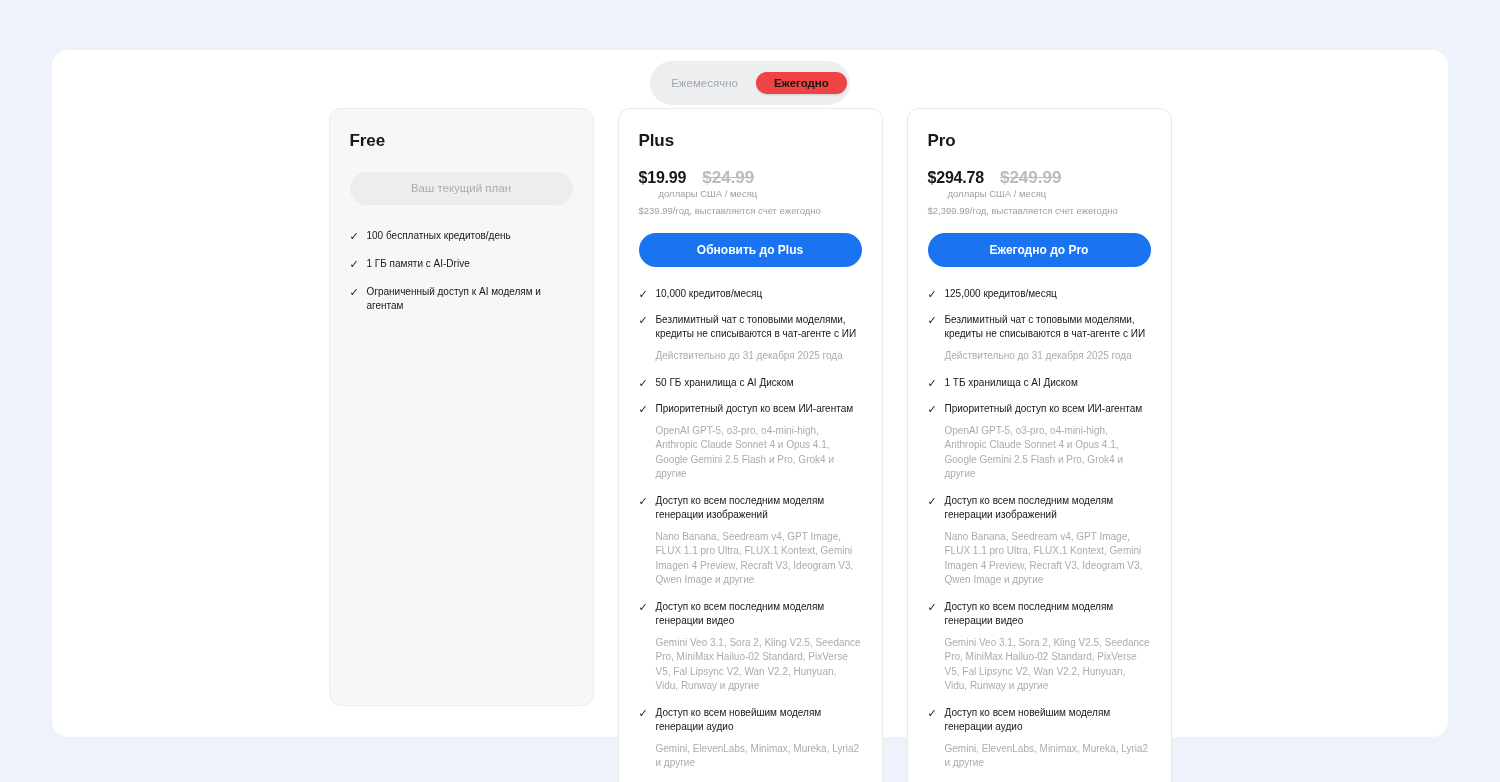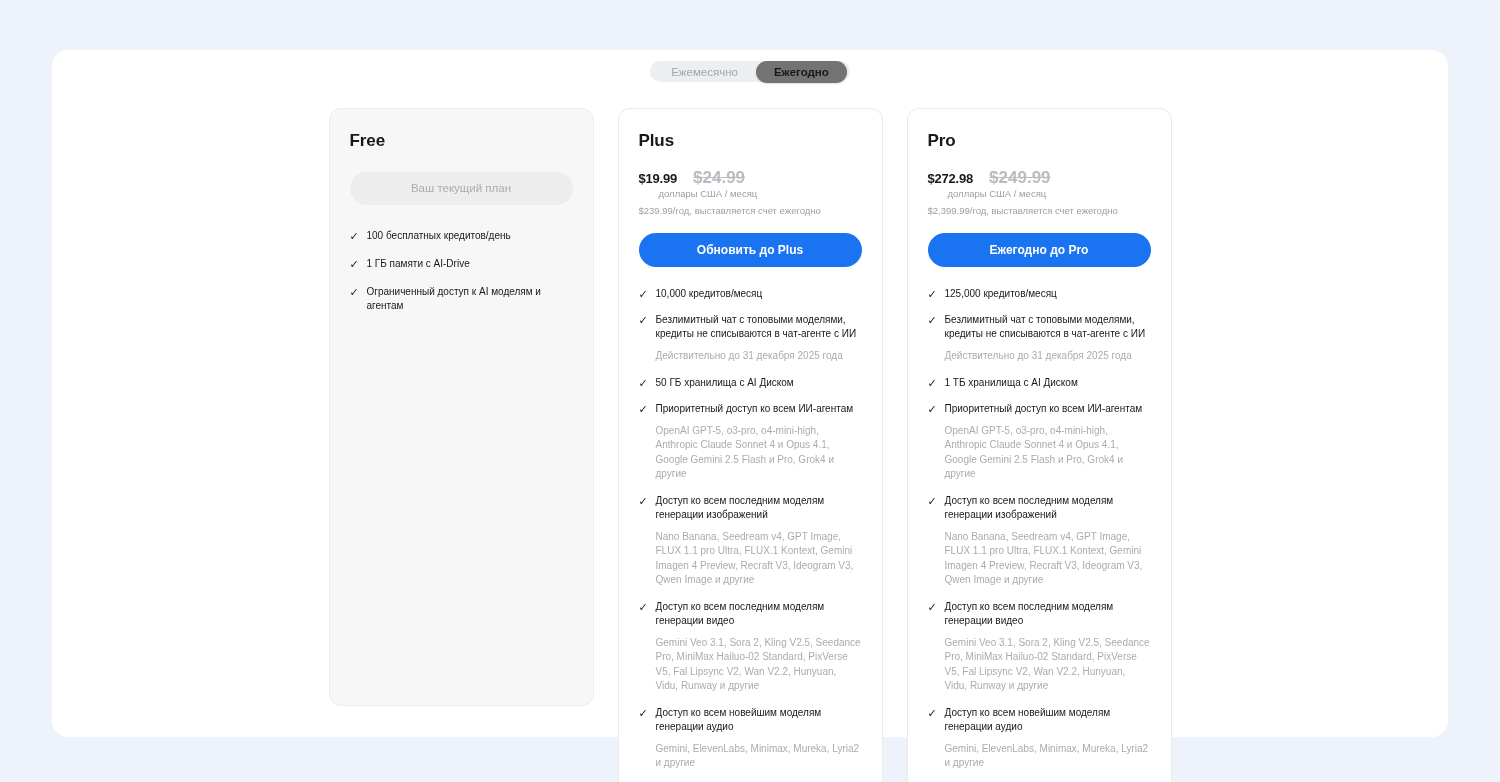--- a/index.html
+++ b/index.html
@@ -35,35 +35,35 @@
     top: 11px;
     display: flex;
     justify-content: center;
   }
   .billing-toggle {
     display: flex;
     align-items: center;
     background: #eceef0;
     border-radius: 999px;
     padding: 3px;
-    height: 21px;
+    height: 44px;
   }
   .toggle-opt {
     height: 22px;
     line-height: 22px;
     padding: 0 18px;
     border-radius: 999px;
     font-size: 11.5px;
     color: #a3a7ad;
     white-space: nowrap;
     cursor: pointer;
     user-select: none;
   }
   .toggle-opt.active {
-    background: #737373;
+    background: #ef4444;
     color: #16181c;
     font-weight: bold;
     box-shadow: 0 1px 2px rgba(16,24,40,.14);
   }
 
   
   .cards {
     position: absolute;
     left: 0;
     right: 0;
@@ -98,21 +98,21 @@
   }
 
   
   .price-row {
     display: flex;
     align-items: baseline;
     flex-wrap: wrap;
     margin-top: 17px;
   }
   .price-now {
-    font-size: 13px;
+    font-size: 16px;
     font-weight: bold;
     color: #16181c;
     letter-spacing: -0.2px;
   }
   .price-old {
     font-size: 17px;
     color: #b9bcc1;
     text-decoration: line-through;
     margin-left: 16px;
     font-weight: bold;
@@ -260,21 +260,21 @@
           <li class="feature">
             <span class="check">✓</span>
             <span class="feature-text">Доступ ко всем новейшим моделям генерации аудио</span>
           </li>
           <li class="note">Gemini, ElevenLabs, Minimax, Mureka, Lyria2 и другие</li>
         </ul>
       </div>
       <div class="card paid">
         <div class="plan-name">Pro</div>
         <div class="price-row">
-          <span class="price-now">$272.98</span>
+          <span class="price-now">$294.78</span>
           <span class="price-old">$249.99</span>
           <span class="price-unit">доллары США / месяц</span>
         </div>
         <div class="price-sub">$2,399.99/год, выставляется счет ежегодно</div>
         <button class="cta">Ежегодно до Pro</button>
         <ul class="features">
           <li class="feature">
             <span class="check">✓</span>
             <span class="feature-text">125,000 кредитов/месяц</span>
           </li>

